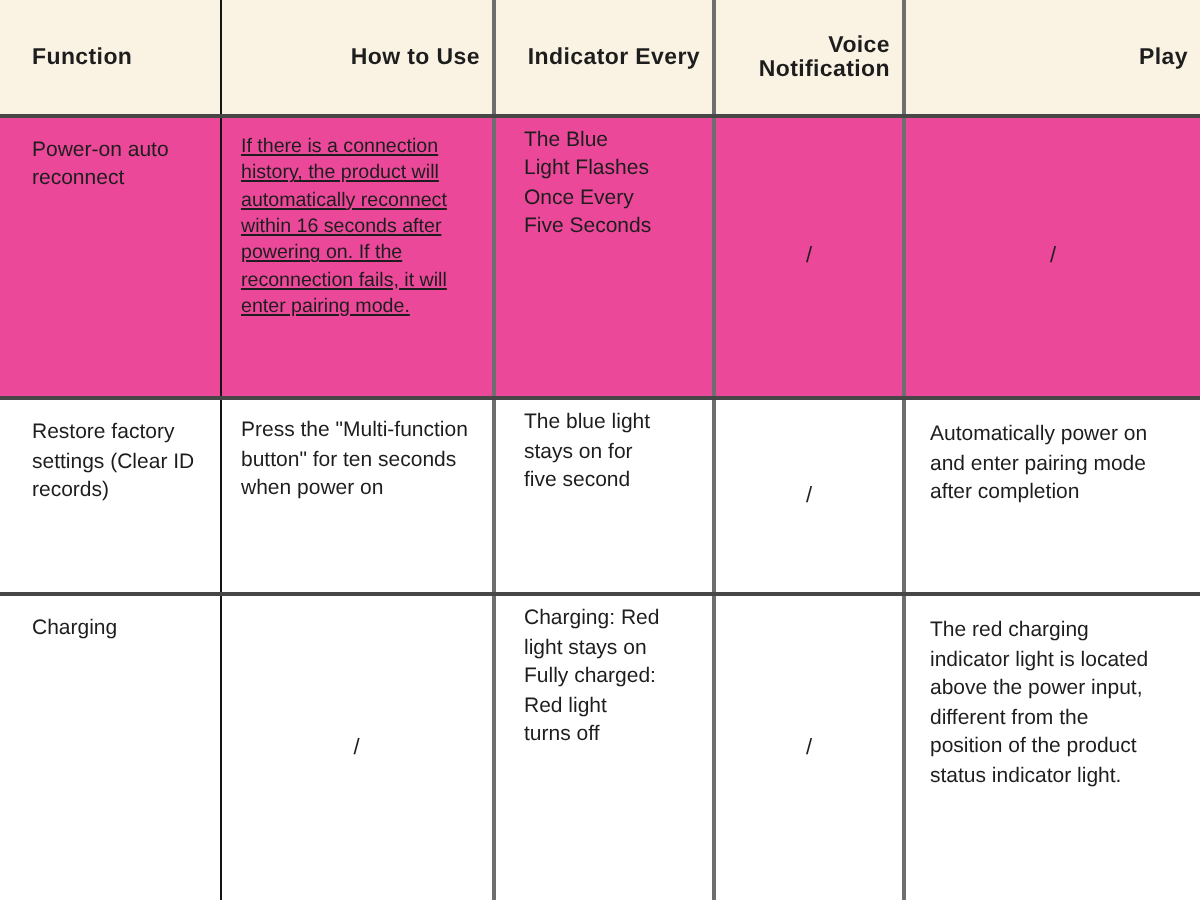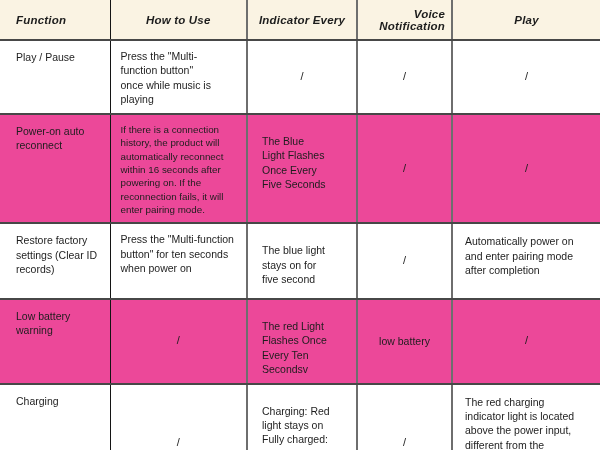--- a/index.html
+++ b/index.html
@@ -36,56 +36,56 @@
   tr > *:first-child { border-left: none; }
   tr > *:last-child  { border-right: none; }
   thead th           { border-top: none; }
   tbody tr:last-child td { border-bottom: none; }
 
   thead th {
     background: #faf3e3;
     font-size: 11.5px;
     font-weight: 700;
     letter-spacing: 0.2px;
-    text-align: center;
+    text-align: right;
     vertical-align: middle;
     white-space: pre-line;
     padding: 4px 6px;
   }
   th.th-function { text-align: left; padding-left: 16px; }
   th.th-voice    { text-align: right; padding-left: 11px; }
 
   td {
     font-size: 10.5px;
     line-height: 1.38;
     vertical-align: top;
     text-align: left;
     white-space: pre-line;
     background: #ffffff;
     padding: 9px 8px 6px 12px;
   }
   tr.bg-cream td { background: #ec4899; }
 
   td.col-fn    { padding: 9px 8px 6px 16px; }
   td.col-how   { padding: 8px 8px 6px 10px; }
-  td.col-how.small { font-size: 9.8px; line-height: 1.36; }
-  td.col-ind   { padding: 19px 6px 6px 14px; }
+  td.col-how.small { font-size: 9.8px; line-height: 1.36; text-decoration: underline; }
+  td.col-ind   { padding: 4px 6px 6px 14px; }
   td.col-notes { padding: 10px 8px 20px 12px; }
   td.center-cell {
     text-align: center;
     vertical-align: middle;
     padding: 4px 6px;
   }
   td.slash {
     text-align: center;
     vertical-align: middle;
     padding: 4px 6px;
     font-size: 11px;
   }
-  tr.h-header { height: 40px; font-style: italic; }
+  tr.h-header { height: 58px; }
   tr.h-r0 { height: 66px; }
   tr.h-r1 { height: 99px; }
   tr.h-r2 { height: 52px; }
   tr.h-r3 { height: 67px; }
   tr.h-r4 { height: 98px; }
 </style>
 </head>
 <body>
 
 <div class="page">
@@ -101,30 +101,20 @@
       <tr class="h-header">
         <th class="th-function col-fn">Function</th>
         <th class="col-after-fn">How to Use</th>
         <th>Indicator Every</th>
         <th class="th-voice">Voice
 Notification</th>
         <th>Play</th>
       </tr>
     </thead>
     <tbody>
-      <tr class="h-r0">
-        <td class="col-fn">Play / Pause</td>
-        <td class="col-how col-after-fn">Press the "Multi-
-function button"
-once while music is
-playing</td>
-        <td class="col-ind slash">/</td>
-        <td class="slash">/</td>
-        <td class="col-notes slash">/</td>
-      </tr>
       <tr class="h-r1 bg-cream">
         <td class="col-fn">Power-on auto
 reconnect</td>
         <td class="col-how col-after-fn small">If there is a connection
 history, the product will
 automatically reconnect
 within 16 seconds after
 powering on. If the
 reconnection fails, it will
 enter pairing mode.</td>
@@ -143,31 +133,20 @@
 button" for ten seconds
 when power on</td>
         <td class="col-ind">The blue light
 stays on for
 five second</td>
         <td class="slash">/</td>
         <td class="col-notes">Automatically power on
 and enter pairing mode
 after completion</td>
       </tr>
-      <tr class="h-r3 bg-cream">
-        <td class="col-fn">Low battery
-warning</td>
-        <td class="col-how col-after-fn slash">/</td>
-        <td class="col-ind">The red Light
-Flashes Once
-Every Ten
-Secondsv</td>
-        <td class="center-cell">low battery</td>
-        <td class="col-notes slash">/</td>
-      </tr>
       <tr class="h-r4">
         <td class="col-fn">Charging</td>
         <td class="col-how col-after-fn slash">/</td>
         <td class="col-ind">Charging: Red
 light stays on
 Fully charged:
 Red light
 turns off</td>
         <td class="slash">/</td>
         <td class="col-notes">The red charging

